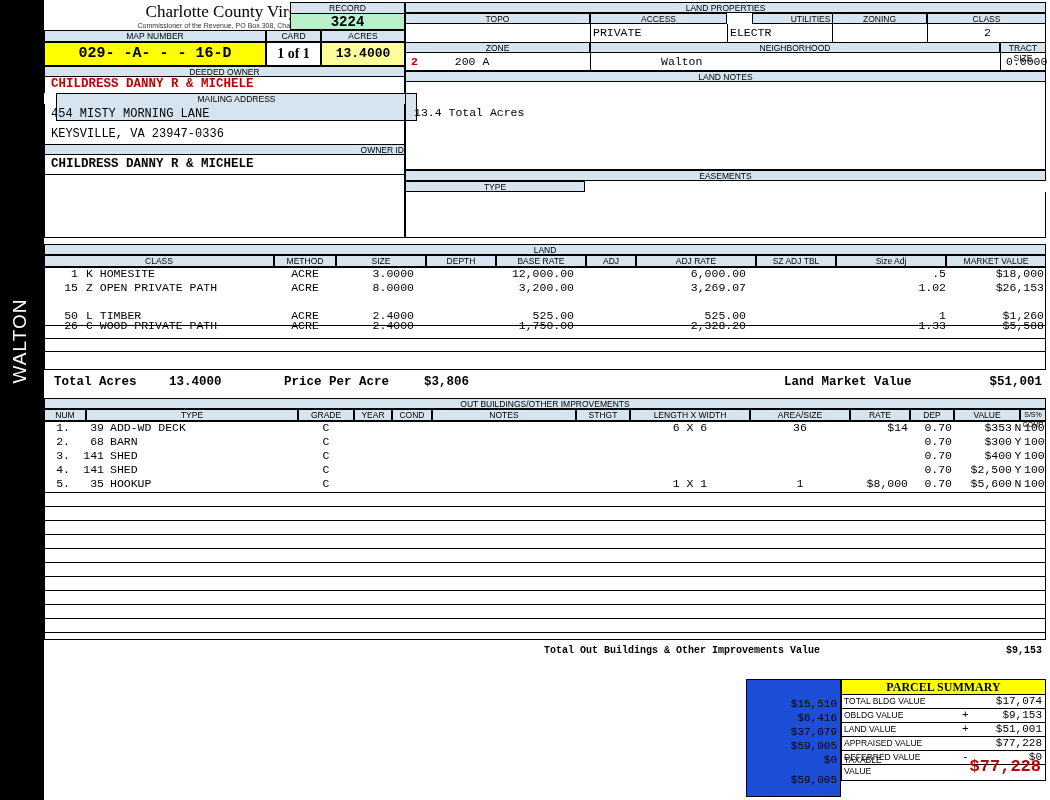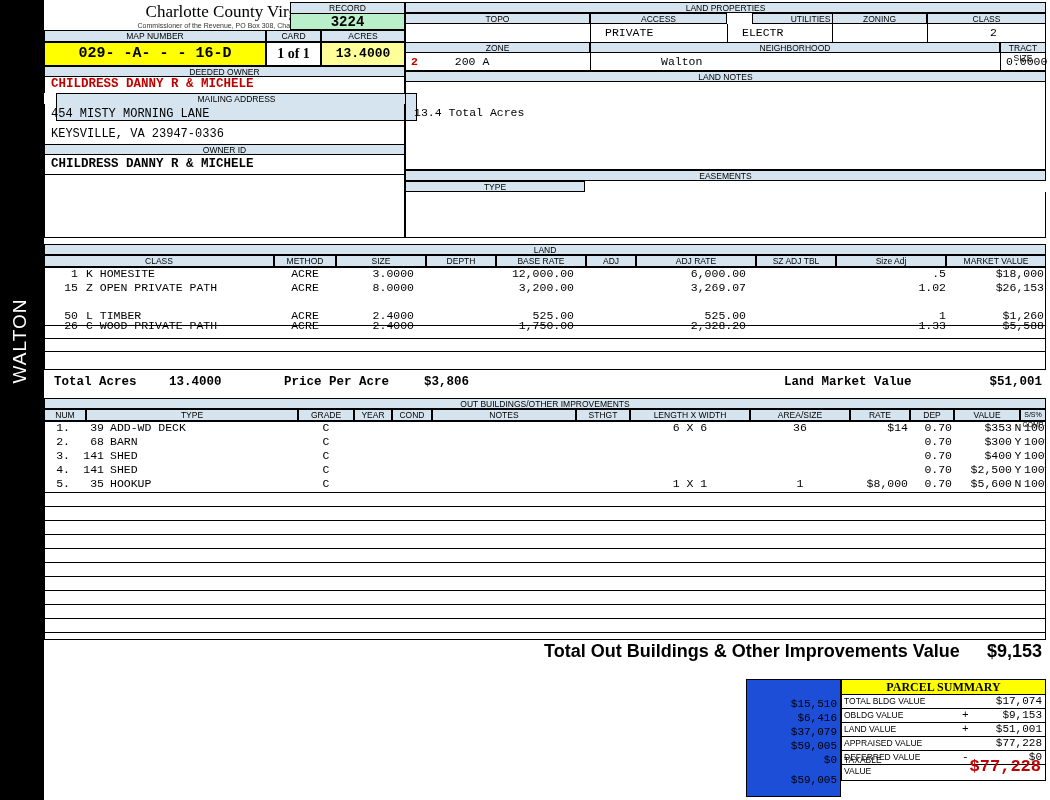--- a/index.html
+++ b/index.html
@@ -60,30 +60,30 @@
             font-family:"Liberation Serif", serif;font-weight:bold;font-size:14px;text-align:center;line-height:22px;}
   .acres-v{position:absolute;left:277px;top:42px;width:84px;height:24px;background:#ffff99;border:1px solid #000;box-sizing:border-box;
             font-family:"Liberation Mono", monospace;font-weight:bold;font-size:13px;text-align:center;line-height:22px;}
 
   .deeded-h{position:absolute;left:0;top:66px;width:361px;height:11px;}
   .deeded-v{position:absolute;left:0;top:77px;width:361px;height:16px;border-left:1px solid #000;border-right:1px solid #000;box-sizing:border-box;
             color:#c00000;font-family:"Liberation Mono", monospace;font-weight:bold;font-size:12.5px;padding-left:6px;line-height:15px;}
   .mail-h{position:absolute;left:12px;top:93px;width:361px;height:28px;}
   .mail-v{position:absolute;left:0;top:104px;width:361px;height:40px;border-left:1px solid #000;border-right:1px solid #000;box-sizing:border-box;
             font-family:"Liberation Mono", monospace;font-size:12px;padding-left:6px;line-height:20px;}
-  .owner-h{position:absolute;left:0;top:144px;width:361px;height:11px;}
+  .owner-h{position:absolute;left:0;top:144px;width:361px;height:11px;text-align:right;}
   .owner-v{position:absolute;left:0;top:155px;width:361px;height:20px;border-left:1px solid #000;border-right:1px solid #000;border-bottom:1px solid #000;box-sizing:border-box;
             font-family:"Liberation Mono", monospace;font-weight:bold;font-size:12.5px;padding-left:6px;line-height:18px;}
   .leftpad{position:absolute;left:0;top:175px;width:361px;height:63px;border-left:1px solid #000;border-right:1px solid #000;border-bottom:1px solid #000;box-sizing:border-box;}
 
   
   .lp-h{position:absolute;left:361px;top:2px;width:641px;height:11px;}
   .lp-sub{position:absolute;top:13px;height:11px;}
   .lp-val{position:absolute;top:24px;height:26px;border-left:1px solid #000;border-bottom:1px solid #f9a8d4;box-sizing:border-box;
-          font-family:"Liberation Mono", monospace;font-size:11.5px;padding-left:14px;line-height:17px;}
+          font-family:"Liberation Mono", monospace;font-size:11.5px;padding-left:2px;line-height:17px;}
   .zn-h{position:absolute;top:42px;height:11px;}
   .zn-v{position:absolute;top:53px;height:18px;border-left:1px solid #000;border-bottom:1px solid #000;box-sizing:border-box;
         font-family:"Liberation Mono", monospace;font-size:11.5px;line-height:17px;padding-left:5px;}
 
   .ln-h{position:absolute;left:361px;top:71px;width:641px;height:11px;}
   .ln-body{position:absolute;left:361px;top:82px;width:641px;height:88px;border-left:1px solid #000;border-right:1px solid #000;border-bottom:1px solid #000;box-sizing:border-box;
            font-family:"Liberation Mono", monospace;font-size:11.5px;padding:24px 0 0 8px;}
   .ea-h{position:absolute;left:361px;top:170px;width:641px;height:11px;}
   .ea-type-h{position:absolute;left:361px;top:181px;width:180px;height:11px;}
   .ea-desc-h{position:absolute;left:541px;top:181px;width:461px;height:11px;}
@@ -101,21 +101,21 @@
               font-family:"Liberation Mono", monospace;font-size:12.5px;font-weight:bold;line-height:22px;}
 
   
   .ob-h{position:absolute;left:0;top:398px;width:1002px;height:11px;}
   .ob-colh{position:absolute;top:409px;height:12px;}
   .ob-grid{position:absolute;left:0;top:421px;width:1002px;height:219px;border:1px solid #000;box-sizing:border-box;}
   .ob-row{position:absolute;left:0;width:1002px;height:14px;
           font-family:"Liberation Mono", monospace;font-size:11.5px;line-height:14px;}
   .ob-cell{position:absolute;top:0;height:14px;overflow:hidden;white-space:nowrap;}
   .ob-total{position:absolute;left:0;top:642px;width:1002px;height:20px;
-            font-family:Liberation Sans, sans-serif;font-size:18px;font-weight:bold;line-height:18px;}
+            font-family:Liberation Mono, monospace;font-size:10px;font-weight:bold;line-height:18px;}
 
   
   .ps{position:absolute;left:702px;top:679px;width:336px;height:118px;}
   .ps-title{position:absolute;left:95px;top:0;width:205px;height:16px;background:#ffff00;border:1px solid #000;box-sizing:border-box;
             font-family:"Liberation Serif", serif;font-weight:bold;font-size:12px;text-align:center;line-height:14px;}
   .ps-leftcol{position:absolute;left:0;top:0;width:95px;height:118px;border:1px solid #000;box-sizing:border-box;background:#1d4ed8;}
   .ps-row{position:absolute;left:95px;height:14px;width:205px;box-sizing:border-box;border-left:1px solid #000;border-right:1px solid #000;border-bottom:1px solid #000;}
   .ps-lbl{position:absolute;left:2px;top:0;font-size:8.5px;line-height:13px;}
   .ps-op{position:absolute;left:120px;top:0;font-family:"Liberation Mono", monospace;font-size:11px;line-height:13px;}
   .ps-val{position:absolute;right:3px;top:0;font-family:"Liberation Mono", monospace;font-size:11px;line-height:13px;}

